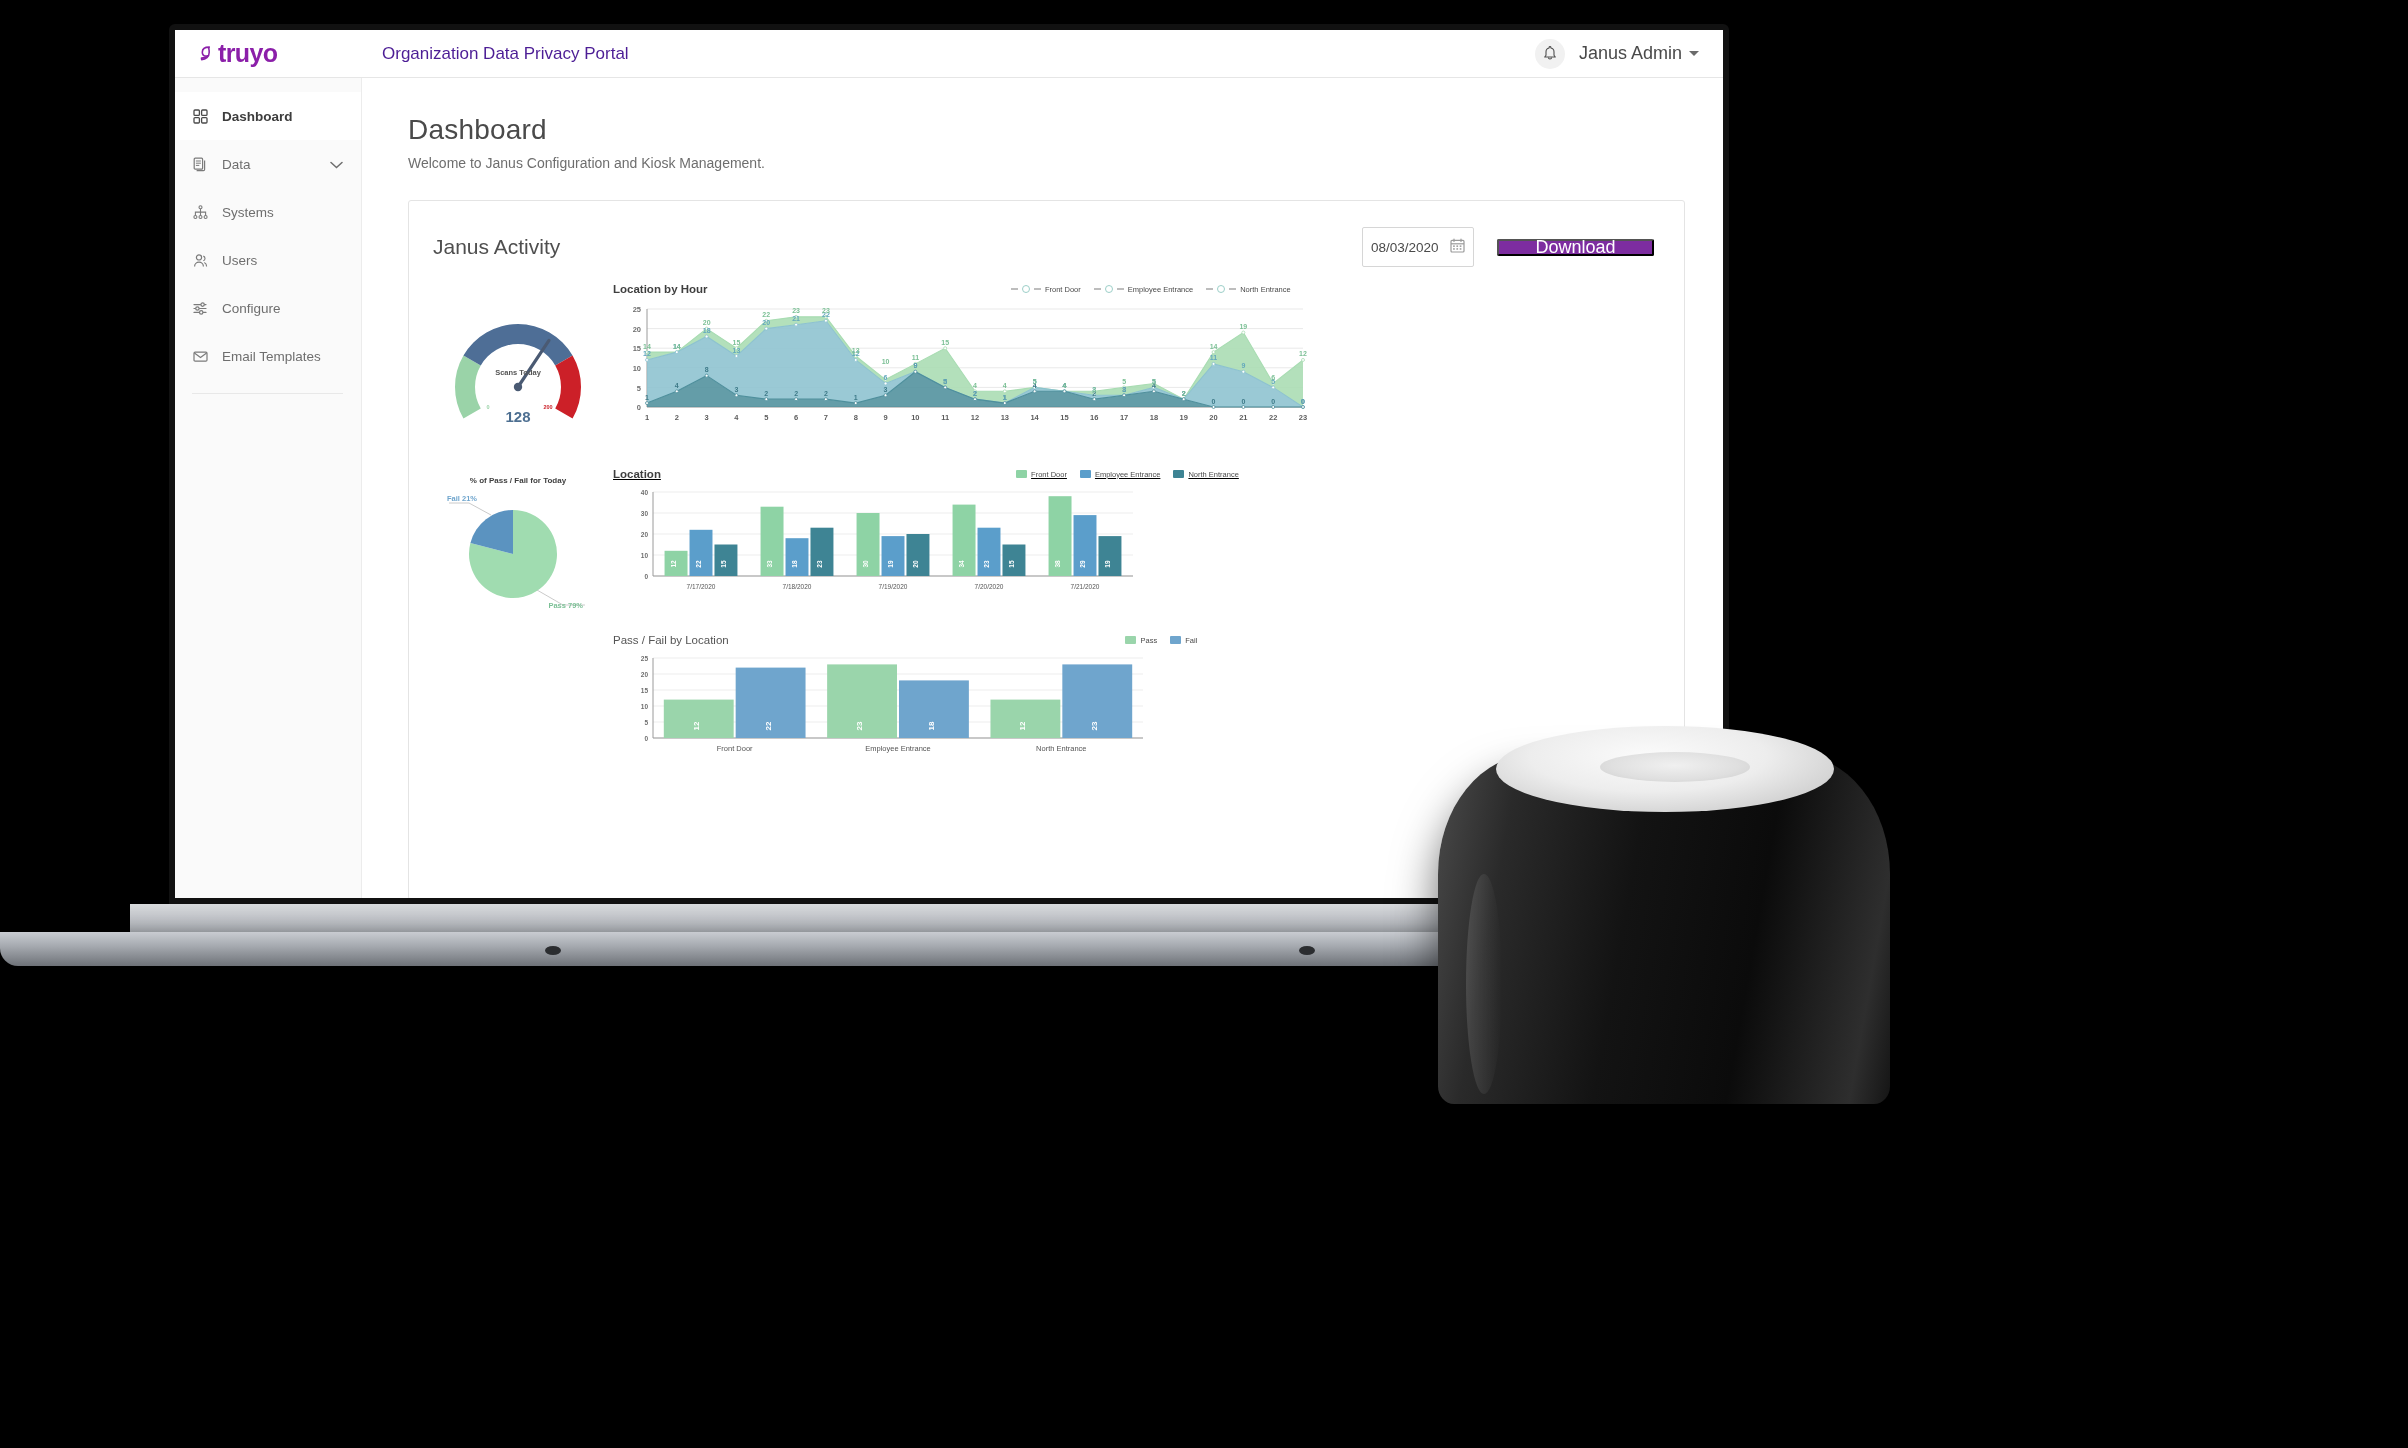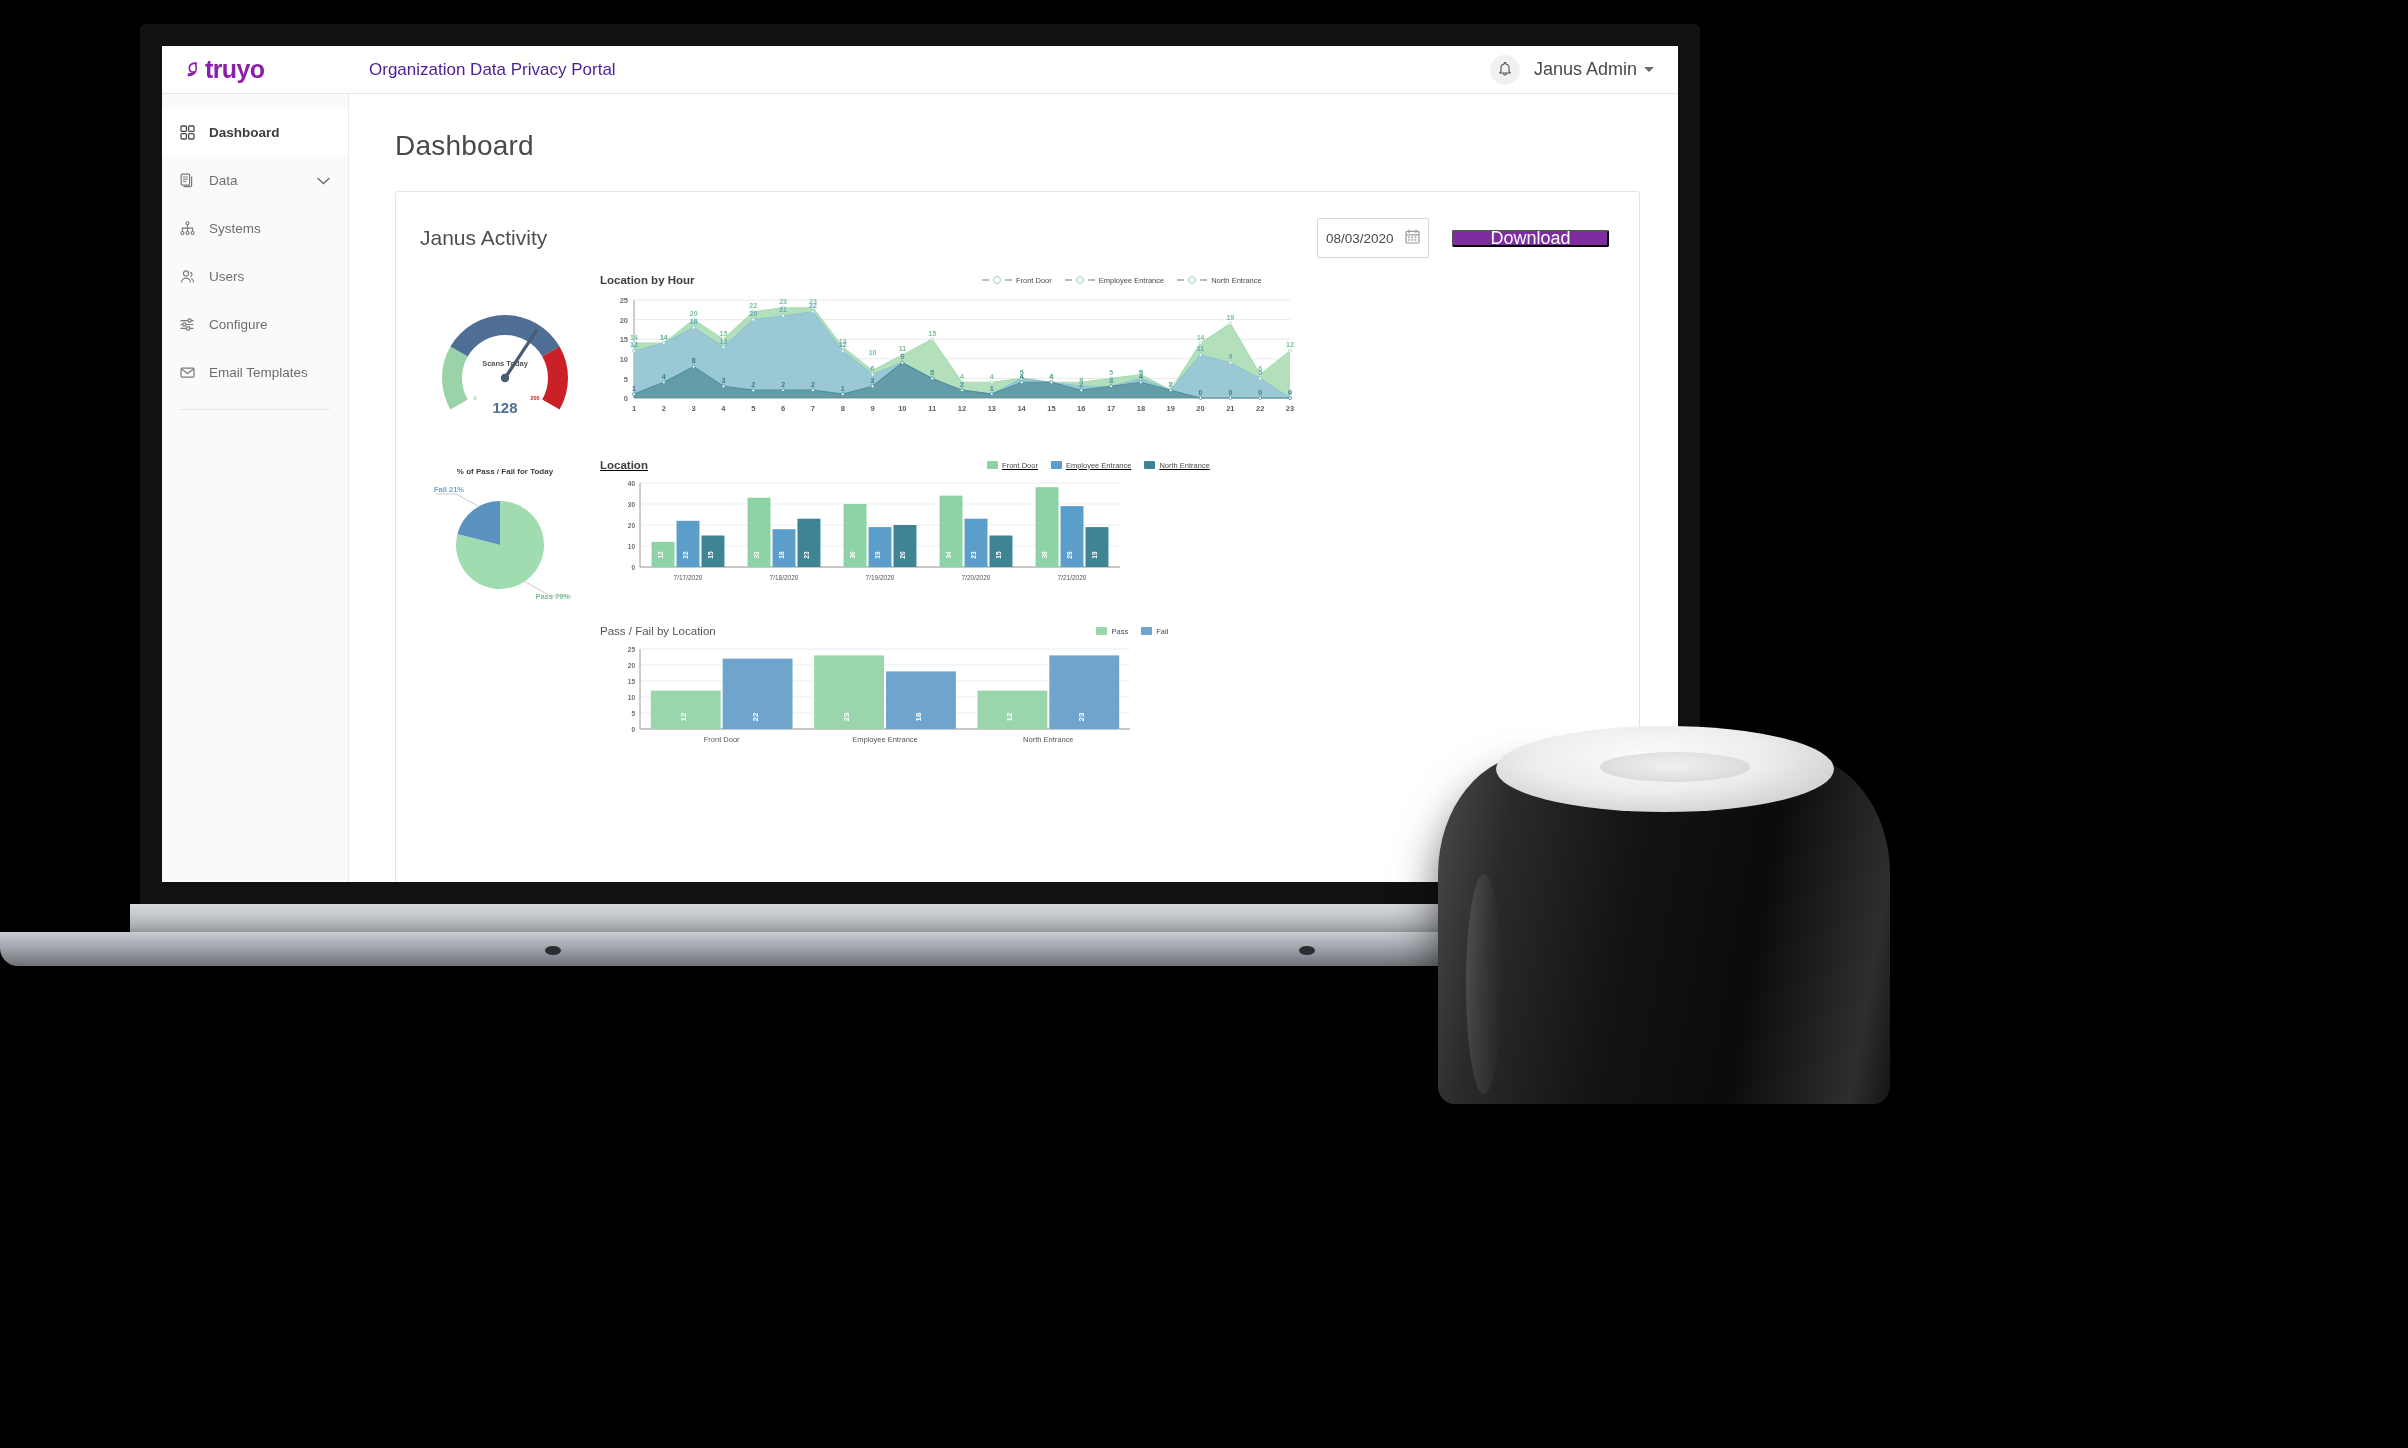--- a/index.html
+++ b/index.html
@@ -7,24 +7,24 @@
   html, body {
     width: 2408px; height: 1448px;
     background: #000;
     font-family: "Liberation Sans", sans-serif;
     overflow: hidden;
   }
   .stage { position: relative; width: 2408px; height: 1448px; background: #000; }
 
   
   .laptop-screen-bezel {
-    position: absolute; left: 140px; top: 24px;
+    position: absolute; left: 169px; top: 24px;
     width: 1560px; height: 880px;
     background: #111; border-radius: 6px 6px 0 0;
-    padding: 22px;
+    padding: 6px;
   }
   .screen {
     position: relative; width: 100%; height: 100%;
     background: #fff; overflow: hidden;
   }
   .laptop-base {
     position: absolute; left: 0px; top: 904px;
     width: 1860px; height: 60px;
   }
   .base-deck {
@@ -259,20 +259,21 @@
               </svg>
             </span>
             <span>Email Templates</span>
           </div>
 
           <div class="sidebar-sep"></div>
         </nav>
 
         <main class="main">
           <h1 class="page-title">Dashboard</h1>
+          <p class="page-sub">Welcome to Janus Configuration and Kiosk Management.</p>
 
           <section class="card">
             <div class="card-head">
               <div class="card-title">Janus Activity</div>
               <div class="card-actions">
                 <div class="date-input">
                   <span class="date-val">08/03/2020</span>
                   <span class="cal-ic">
                     <svg width="15" height="15" viewBox="0 0 15 15">
                       <rect x="1" y="2.4" width="13" height="11.6" rx="1" fill="none" stroke="#9a9a9a" stroke-width="1.2"></rect>

